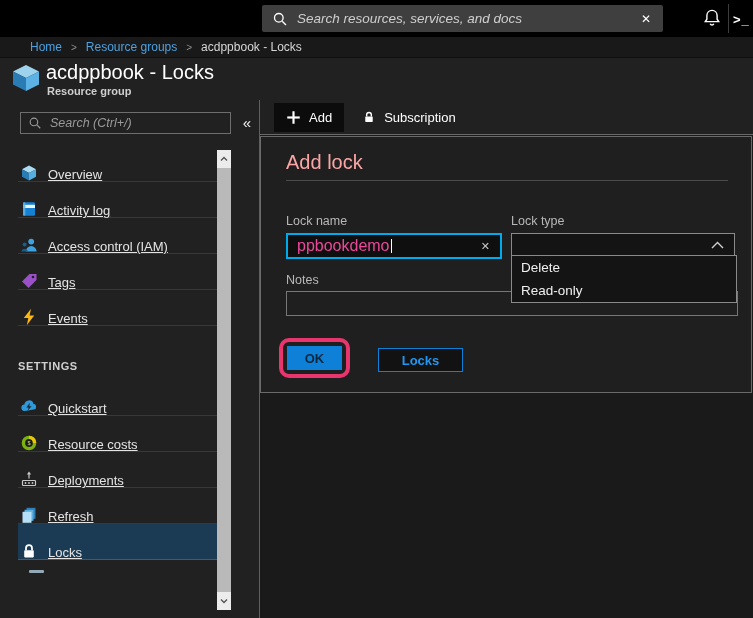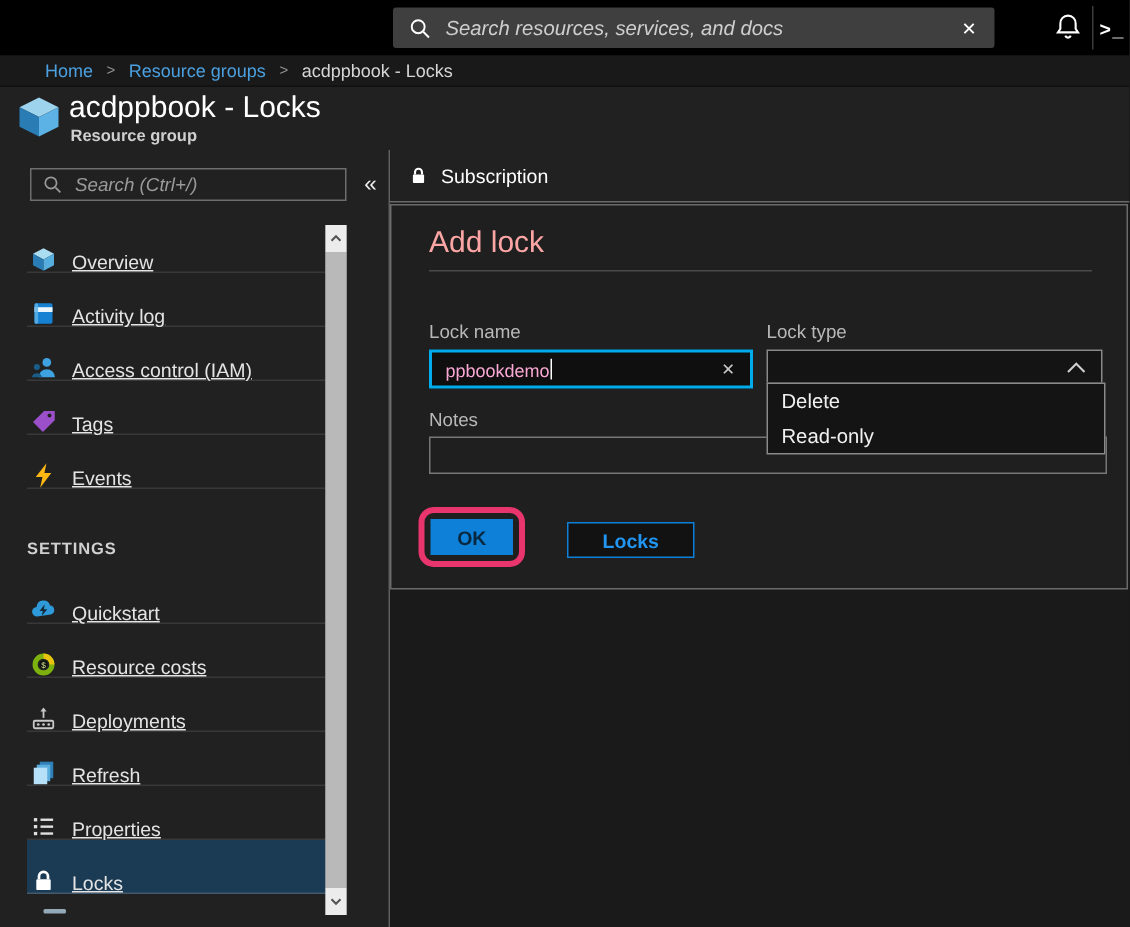--- a/index.html
+++ b/index.html
@@ -87,21 +87,21 @@
   .panel-title { position:absolute; left:25px; top:14px; font-size:20px; color:#fca5a5; }
   .panel-divider { position:absolute; left:25px; top:43px; width:442px; height:1px; background:#4a4a4a; }
 
   .field-label { position:absolute; font-size:12.5px; color:#b8b8b8; }
   .lbl-lockname { left:25px; top:77px; }
   .lbl-locktype { left:250px; top:77px; }
   .lbl-notes { left:25px; top:136px; }
 
   .lockname-field { position:absolute; left:25px; top:96px; width:216px; height:26px;
     background:#0f0f0f; border:2px solid #00abec; display:flex; align-items:center; padding:0 8px 0 9px; }
-  .lockname-field .val { font-size:12px; color:#f9a8d4; flex:1; white-space:nowrap; overflow:hidden; }
+  .lockname-field .val { font-size:16px; color:#ec4899; flex:1; white-space:nowrap; overflow:hidden; }
   .caret { display:inline-block; width:1px; height:14px; background:#fff; vertical-align:-2px; margin-left:1px; }
   .field-clear { color:#c9c9c9; font-size:11px; cursor:pointer; padding:0 2px; }
 
   .locktype-select { position:absolute; left:250px; top:96px; width:224px; height:23px;
     background:#141414; border:1px solid #8a8a8a; display:flex; align-items:center;
     justify-content:flex-end; padding-right:10px; cursor:pointer; }
   .dropdown-list { position:absolute; left:250px; top:118px; width:226px; z-index:5;
     background:#141414; border:1px solid #8a8a8a; }
   .dropdown-option { height:23px; line-height:23px; padding-left:9px; font-size:13.5px; color:#f0f0f0; cursor:pointer; }
 
@@ -251,31 +251,20 @@
 
       <div class="sb-item">
         <svg class="sb-ic" viewBox="0 0 18 18">
           <rect x="6.5" y="1.8" width="9" height="11" fill="#2f7fb8"></rect>
           <rect x="4.5" y="3.8" width="9" height="11" fill="#5caede"></rect>
           <rect x="2.5" y="5.8" width="9" height="11" fill="#b5e0f7"></rect>
         </svg>
         <span class="sb-label">Refresh</span>
       </div>
 
-      <div class="sb-item">
-        <svg class="sb-ic" viewBox="0 0 18 18">
-          <rect x="2.6" y="3.4" width="2.2" height="2.2" fill="#e0e0e0"></rect>
-          <rect x="2.6" y="8" width="2.2" height="2.2" fill="#e0e0e0"></rect>
-          <rect x="2.6" y="12.6" width="2.2" height="2.2" fill="#e0e0e0"></rect>
-          <line x1="7" y1="4.5" x2="15.4" y2="4.5" stroke="#e0e0e0" stroke-width="1.6"></line>
-          <line x1="7" y1="9.1" x2="15.4" y2="9.1" stroke="#e0e0e0" stroke-width="1.6"></line>
-          <line x1="7" y1="13.7" x2="15.4" y2="13.7" stroke="#e0e0e0" stroke-width="1.6"></line>
-        </svg>
-        <span class="sb-label">Properties</span>
-      </div>
 
       <div class="sb-item selected">
         <svg class="sb-ic" viewBox="0 0 18 18">
           <path d="M6,8.2 V6.2 a3,3 0 0 1 6,0 V8.2" fill="none" stroke="#fff" stroke-width="1.8"></path>
           <rect x="4.2" y="8.2" width="9.6" height="7.2" rx="0.8" fill="#fff"></rect>
         </svg>
         <span class="sb-label">Locks</span>
       </div>
 
       <div class="sb-partial">
@@ -295,20 +284,27 @@
             <polyline points="3,4.5 6,7.5 9,4.5" fill="none" stroke="#555" stroke-width="1.4"></polyline>
           </svg>
       </div>
     </div>
   </div>
   <div class="v-divider"></div>
 
   <div class="content">
 
     <div class="cmd-bar">
+      <div class="cmd-btn active">
+        <svg width="15" height="15" viewBox="0 0 18 18">
+          <line x1="9" y1="1.5" x2="9" y2="16.5" stroke="#fff" stroke-width="2.6"></line>
+          <line x1="1.5" y1="9" x2="16.5" y2="9" stroke="#fff" stroke-width="2.6"></line>
+        </svg>
+        <span>Add</span>
+      </div>
       <div class="cmd-btn">
         <svg width="14" height="14" viewBox="0 0 18 18">
           <path d="M6,8.2 V6.2 a3,3 0 0 1 6,0 V8.2" fill="none" stroke="#fff" stroke-width="1.8"></path>
           <rect x="4.2" y="8.2" width="9.6" height="7.2" rx="0.8" fill="#fff"></rect>
         </svg>
         <span>Subscription</span>
       </div>
     </div>
 
     <div class="panel">

